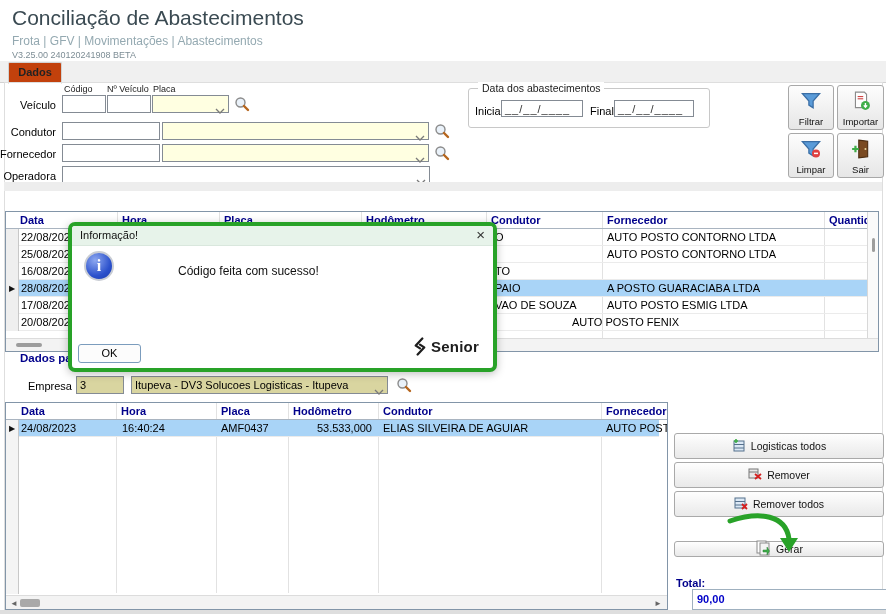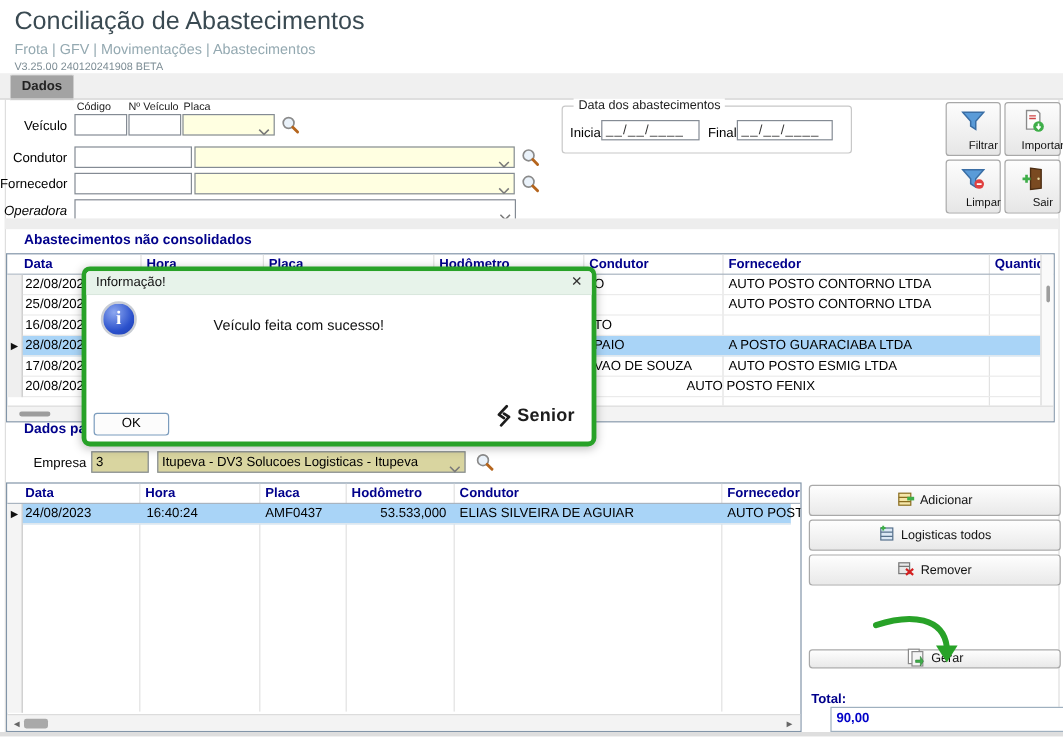--- a/index.html
+++ b/index.html
@@ -7,21 +7,21 @@
        font-family:"Liberation Sans",sans-serif;overflow:hidden;}
   .abs{position:absolute;}
 
   
   .title{font-size:21px;color:#3a4a52;}
   .crumb{font-size:12px;color:#94a9b1;}
   .ver{font-size:9px;color:#7d8d95;}
 
   
   .tabstrip{background:#f0f0f0;border-bottom:1px solid #d2d2d2;}
-  .tab{background:#a3a3a3;border:1px solid #d2d2d2;border-bottom:1px solid #fff;
+  .tab{background:#c2410c;border:1px solid #d2d2d2;border-bottom:1px solid #fff;
        font-size:11px;font-weight:bold;text-align:center;line-height:19px;color:#222;
        border-radius:2px 2px 0 0;}
 
   
   .lbl{font-size:11px;color:#000;text-align:right;}
   .minilbl{font-size:9px;color:#222;}
   .field{position:absolute;height:18px;border:1px solid #848b94;background:#fff;
          font-size:11px;box-sizing:border-box;line-height:16px;padding-left:3px;}
   .yellow{background:#ffffe1;}
   .khaki{background:#d9d5a0;}
@@ -29,21 +29,21 @@
   .group{border:1px solid #c8c8c8;border-radius:3px;}
   .legend{position:absolute;top:-7px;left:9px;background:#fff;padding:0 4px;
           font-size:10.5px;color:#222;}
   .mask{letter-spacing:1px;color:#333;}
 
   
   .tbtn{position:absolute;border:1px solid #a8a8a8;border-radius:3px;
         background:linear-gradient(#fdfdfd,#e6e6e6);
         display:flex;flex-direction:column;align-items:center;justify-content:flex-end;
         padding-bottom:2px;box-sizing:border-box;}
-  .tbtn .cap{font-size:9.5px;color:#111;padding-left:17px;}
+  .tbtn .cap{font-size:9.5px;color:#111;}
   .tbtn .ic{flex:1;display:flex;align-items:center;justify-content:center;}
 
   
   .grid{position:absolute;border:1px solid #8295a8;background:#fff;box-sizing:border-box;overflow:hidden;}
   .gh{position:absolute;top:2px;font-weight:bold;color:#00008b;font-size:11px;white-space:nowrap;}
   .hline{position:absolute;left:0;height:1px;background:#a9b4c0;}
   .vsep{position:absolute;top:0;width:1px;background:#e2e2e2;}
   .indcol{position:absolute;background:#efefef;border-right:1px solid #c8c8c8;box-sizing:border-box;}
   .trow{position:absolute;height:17px;border-bottom:1px solid #ebebeb;box-sizing:border-box;}
   .sel{background:#a9d4f7;}
@@ -134,21 +134,21 @@
   <div class="field yellow" style="left:162px;top:144px;width:267px;">
     <span class="chev"><svg width="10" height="6" viewBox="0 0 10 6">
           <polyline points="1,1 5,5 9,1" fill="none" stroke="#7a7a7a" stroke-width="1.3"></polyline>
         </svg></span>
   </div>
   <span class="abs" style="left:434px;top:145px;"><svg width="16" height="16" viewBox="0 0 16 16">
         <circle cx="6.5" cy="6.5" r="4.5" fill="#eaf2fa" stroke="#8a8a8a" stroke-width="1.4"></circle>
         <line x1="10" y1="10" x2="14" y2="14" stroke="#b5651d" stroke-width="2.4" stroke-linecap="round"></line>
       </svg></span>
 
-  <div class="abs lbl" style="left:0;top:170px;width:56px;font-style:italic;">Operadora</div>
+  <div class="abs lbl" style="left:0;top:170px;width:56px;">Operadora</div>
   <div class="field" style="left:62px;top:166px;width:368px;">
     <span class="chev"><svg width="10" height="6" viewBox="0 0 10 6">
           <polyline points="1,1 5,5 9,1" fill="none" stroke="#7a7a7a" stroke-width="1.3"></polyline>
         </svg></span>
   </div>
 
   <div class="abs group" style="left:468px;top:88px;width:240px;height:38px;">
     <div class="legend">Data dos abastecimentos</div>
     <div class="abs" style="left:6px;top:16px;font-size:11px;">Inicial</div>
     <div class="field mask" style="left:32px;top:11px;width:82px;height:17px;">__/__/____</div>
@@ -192,21 +192,20 @@
           <path d="M7 1 L15 2 L15 16 L7 17 Z" fill="#7a4a21" stroke="#4c2d12"></path>
           <circle cx="13" cy="9" r="0.9" fill="#e8d9a0"></circle>
           <path d="M4 6 L4 12 M1 9 L7 9" stroke="#3fae49" stroke-width="2"></path>
         </svg>
       </span>
     <span class="cap">Sair</span>
   </div>
 
   <div class="abs" style="left:4px;top:182px;width:878px;height:9px;background:#ededed;"></div>
 
-  <div class="abs sectitle" style="left:20px;top:194px;">Abastecimentos não consolidados</div>
 
   <div class="grid" style="left:5px;top:211px;width:874px;height:141px;">
 
     <div class="vsep" style="left:111px;height:126px;"></div>
     <div class="vsep" style="left:213px;height:126px;"></div>
     <div class="vsep" style="left:355px;height:126px;"></div>
     <div class="vsep" style="left:480px;height:126px;"></div>
     <div class="vsep" style="left:596px;height:126px;"></div>
     <div class="vsep" style="left:818px;height:126px;"></div>
 
@@ -300,46 +299,46 @@
       <span class="cell" style="left:587px;">AUTO POSTO E</span>
     </div>
     <div class="arrowmark" style="left:3px;top:21px;">▶</div>
     <div class="sbtrack" style="left:0;top:192px;width:661px;height:14px;">
       <div class="sbarrow" style="left:4px;top:4px;">◄</div>
       <div class="sbthumb" style="left:14px;top:3px;width:20px;height:8px;background:#a9a9a9;"></div>
       <div class="sbarrow" style="left:648px;top:4px;">►</div>
     </div>
   </div>
 
-  <div class="abtn" style="top:404px;height:26px;">
-    <span><svg width="14" height="12" viewBox="0 0 14 12">
-          <rect x="1" y="1" width="10" height="10" fill="#f5e6a8" stroke="#8a6d1f"></rect>
-          <line x1="1" y1="4.5" x2="11" y2="4.5" stroke="#8a6d1f"></line>
-          <line x1="1" y1="8" x2="11" y2="8" stroke="#8a6d1f"></line>
-          <rect x="8" y="4" width="6" height="3" fill="#3fae49"></rect>
-        </svg></span>
-    <span>Adicionar</span>
-  </div>
   <div class="abtn" style="top:433px;height:26px;">
     <span><svg width="14" height="13" viewBox="0 0 14 13">
           <rect x="2" y="2" width="10" height="10" fill="#dbe8f5" stroke="#55708c"></rect>
           <line x1="2" y1="5.5" x2="12" y2="5.5" stroke="#55708c"></line>
           <line x1="2" y1="9" x2="12" y2="9" stroke="#55708c"></line>
           <path d="M4 0 L4 4 M2 2 L6 2" stroke="#3fae49" stroke-width="1.6"></path>
         </svg></span>
     <span>Logisticas todos</span>
   </div>
   <div class="abtn" style="top:462px;height:26px;">
     <span><svg width="14" height="12" viewBox="0 0 14 12">
           <rect x="1" y="1" width="9" height="9" fill="#e8e8e8" stroke="#777"></rect>
           <line x1="1" y1="4" x2="10" y2="4" stroke="#777"></line>
           <path d="M7 6 L13 11 M13 6 L7 11" stroke="#d42020" stroke-width="1.8"></path>
         </svg></span>
     <span>Remover</span>
   </div>
+  <div class="abtn" style="top:491px;height:26px;">
+    <span><svg width="14" height="13" viewBox="0 0 14 13">
+          <rect x="1" y="1" width="10" height="10" fill="#dbe8f5" stroke="#55708c"></rect>
+          <line x1="1" y1="4.5" x2="11" y2="4.5" stroke="#55708c"></line>
+          <line x1="1" y1="8" x2="11" y2="8" stroke="#55708c"></line>
+          <path d="M8 7 L13 12 M13 7 L8 12" stroke="#d42020" stroke-width="1.8"></path>
+        </svg></span>
+    <span>Remover todos</span>
+  </div>
   <div class="abtn" style="top:541px;height:16px;">
     <span><svg width="16" height="16" viewBox="0 0 16 16">
           <rect x="2" y="1" width="9" height="12" fill="#fff" stroke="#8a8a8a"></rect>
           <rect x="5" y="3" width="9" height="12" fill="#f4f4f4" stroke="#8a8a8a"></rect>
           <path d="M8 10 L12 10 L12 7 L14.5 11 L12 15 L12 12 L8 12 Z" fill="#3fae49" stroke="#2b7d34" stroke-width="0.5"></path>
         </svg></span>
     <span>Gerar</span>
   </div>
 
   <div class="abs totlbl" style="left:676px;top:577px;">Total:</div>
@@ -351,21 +350,21 @@
     <path d="M14 10 C 44 0, 70 4, 73 28" fill="none" stroke="#28a228" stroke-width="5" stroke-linecap="round"></path>
     <polygon points="64,27 82,27 73,41" fill="#28a228"></polygon>
   </svg>
 
   <div class="dialog">
     <div class="dtitle">
       <span class="txt">Informação!</span>
       <span class="dclose">×</span>
     </div>
     <div class="infoicon">i</div>
-    <div class="dmsg">Veículo feita com sucesso!</div>
+    <div class="dmsg">Código feita com sucesso!</div>
     <div class="okbtn">OK</div>
     <div class="brand">
       <svg width="15" height="19" viewBox="0 0 16 20">
         <path d="M11 1.5 L4 9 L8.5 12" fill="none" stroke="#1d1d1d" stroke-width="2.4" stroke-linecap="round" stroke-linejoin="round"></path>
         <path d="M6 18.5 L13 11 L8.5 8" fill="none" stroke="#1d1d1d" stroke-width="2.4" stroke-linecap="round" stroke-linejoin="round"></path>
       </svg>
       <span class="btxt">Senior</span>
     </div>
   </div>
 

